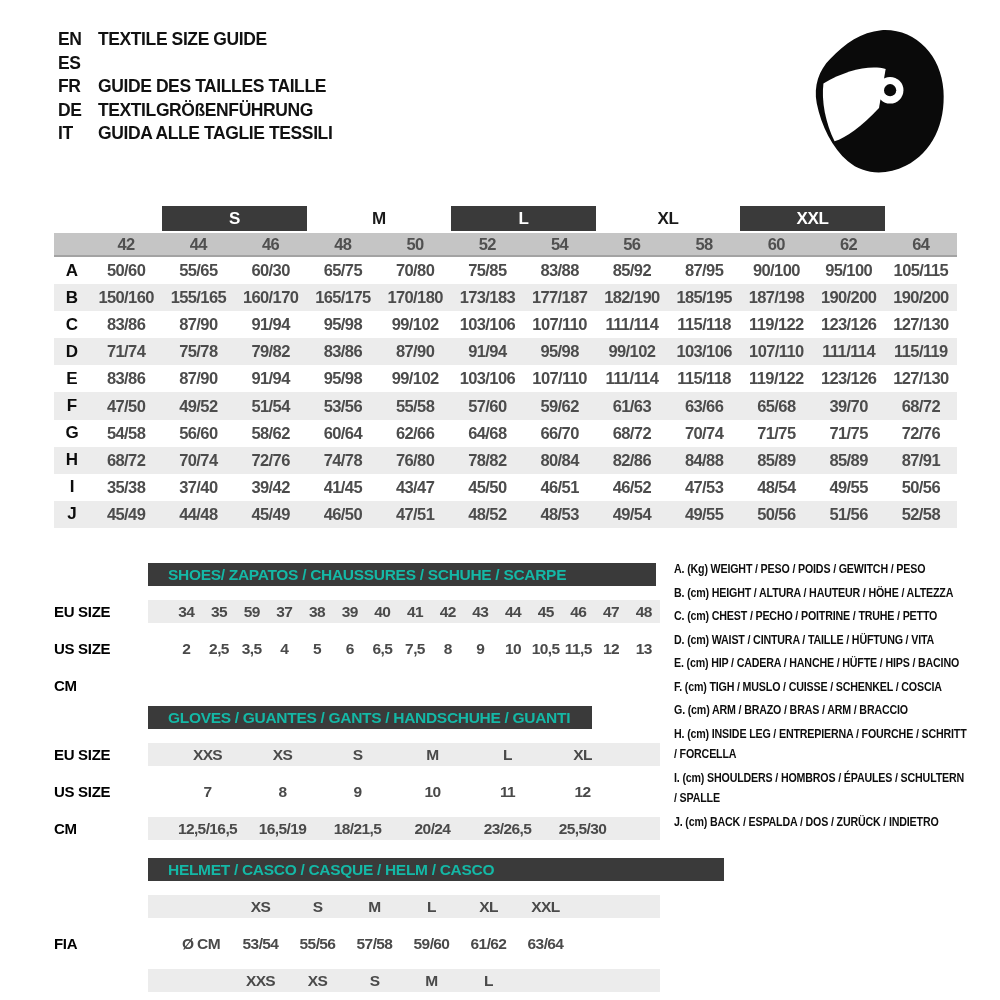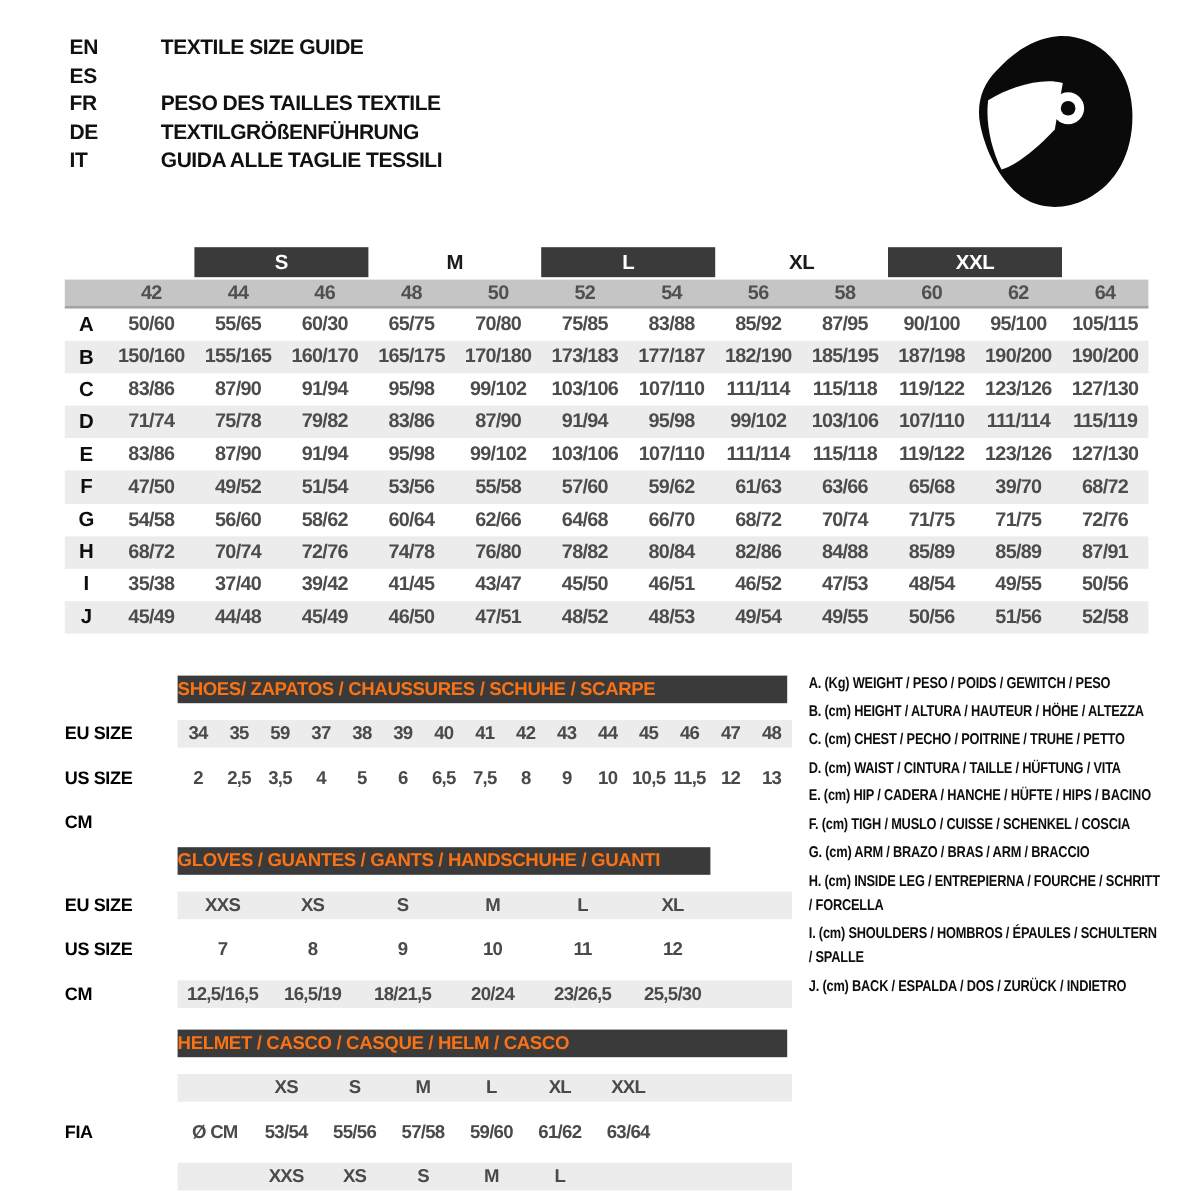--- a/index.html
+++ b/index.html
@@ -6,21 +6,21 @@
   body{
     width:1000px;height:1000px;background:#ffffff;
     font-family:"Liberation Sans","DejaVu Sans",sans-serif;
     font-weight:700;color:#111;overflow:hidden;
   }
   .page{position:relative;width:1000px;height:1000px;}
   .abs{position:absolute;}
 
   
   .langs{left:58px;top:28px;}
-  .lang-row{display:grid;grid-template-columns:40px auto;font-size:17.5px;line-height:23.5px;letter-spacing:-0.4px;gap:36px;}
+  .lang-row{display:grid;grid-template-columns:40px auto;font-size:17.5px;line-height:23.5px;letter-spacing:-0.4px;}
 
   
   .helmet-wrap{left:808px;top:28px;width:142px;height:150px;}
   .helmet-wrap svg{width:100%;height:100%;}
 
   
   .size-table{left:54px;top:206px;width:903px;}
   .grid13{display:grid;grid-template-columns:36px repeat(12,1fr);}
   .group-row{height:25px;margin-bottom:2px;}
   .group-cell{display:flex;align-items:center;justify-content:center;font-size:17px;letter-spacing:-0.3px;color:#1a1a1a;}
@@ -30,24 +30,24 @@
   .data-row{height:27.1px;}
   .data-row.alt{background:#ececec;}
   .row-label{display:flex;align-items:center;justify-content:center;font-size:17px;color:#0d0d0d;}
   .val-cell{display:flex;align-items:center;justify-content:center;font-size:16.5px;color:#4c4c4c;letter-spacing:-0.6px;}
 
   
   .subs{left:54px;top:563px;width:606px;}
   .sub-block{margin:0;}
   .sub-block + .sub-block{margin-top:9px;}
   .sub-block.helmet-block{margin-top:18px;}
-  .sub-title{margin-left:94px;height:23px;background:#3a3a3a;color:#f97316;display:flex;align-items:center;padding-left:0;font-size:15.5px;letter-spacing:-0.3px;box-sizing:border-box;}
+  .sub-title{margin-left:94px;height:23px;background:#3a3a3a;color:#14b8a6;display:flex;align-items:center;padding-left:20px;font-size:15.5px;letter-spacing:-0.3px;box-sizing:border-box;}
   .sub-row{display:flex;height:23px;margin-top:14px;}
   .sub-label{width:94px;display:flex;align-items:center;font-size:15px;color:#000;letter-spacing:-0.3px;}
-  .sub-data{flex:1;display:grid;}
+  .sub-data{flex:1;display:grid;padding-left:22px;}
   .stripe{background:#ececec;}
   .sub-cell{display:flex;align-items:center;justify-content:center;font-size:15.5px;color:#4a4a4a;letter-spacing:-0.6px;white-space:nowrap;}
   .grid-shoes{grid-template-columns:repeat(15,1fr);}
   .grid-gloves{grid-template-columns:repeat(6,75px) 1fr;}
   .grid-helmet{grid-template-columns:62px repeat(6,57px) 1fr;}
 
   
   .legend{left:674px;top:559px;width:300px;}
   .legend p{margin:0 0 3px 0;font-size:13px;line-height:20.5px;letter-spacing:-0.2px;color:#0d0d0d;
             width:360px;transform:scaleX(0.82);transform-origin:left top;}
@@ -60,21 +60,21 @@
   <div class="langs abs">
       <div class="lang-row">
         <span class="lang-code">EN</span>
         <span class="lang-label">TEXTILE SIZE GUIDE</span>
       </div>
       <div class="lang-row">
         <span class="lang-code">ES</span>
       </div>
       <div class="lang-row">
         <span class="lang-code">FR</span>
-        <span class="lang-label">PESO DES TAILLES TEXTILE</span>
+        <span class="lang-label">GUIDE DES TAILLES TAILLE</span>
       </div>
       <div class="lang-row">
         <span class="lang-code">DE</span>
         <span class="lang-label">TEXTILGRÖßENFÜHRUNG</span>
       </div>
       <div class="lang-row">
         <span class="lang-code">IT</span>
         <span class="lang-label">GUIDA ALLE TAGLIE TESSILI</span>
       </div>
     </div>
@@ -348,21 +348,21 @@
               <div class="sub-cell">16,5/19</div>
               <div class="sub-cell">18/21,5</div>
               <div class="sub-cell">20/24</div>
               <div class="sub-cell">23/26,5</div>
               <div class="sub-cell">25,5/30</div>
             </div>
           </div>
         </div>
     </div>
     <div class="sub-block helmet-block">
-      <div class="sub-title" style="width:508px">HELMET / CASCO / CASQUE / HELM / CASCO</div>
+      <div class="sub-title" style="width:576px">HELMET / CASCO / CASQUE / HELM / CASCO</div>
       <div id="helmet_table">
           <div class="sub-row">
             <div class="sub-label"></div>
             <div class="sub-data grid-helmet stripe">
               <div class="sub-cell"></div>
               <div class="sub-cell">XS</div>
               <div class="sub-cell">S</div>
               <div class="sub-cell">M</div>
               <div class="sub-cell">L</div>
               <div class="sub-cell">XL</div>

